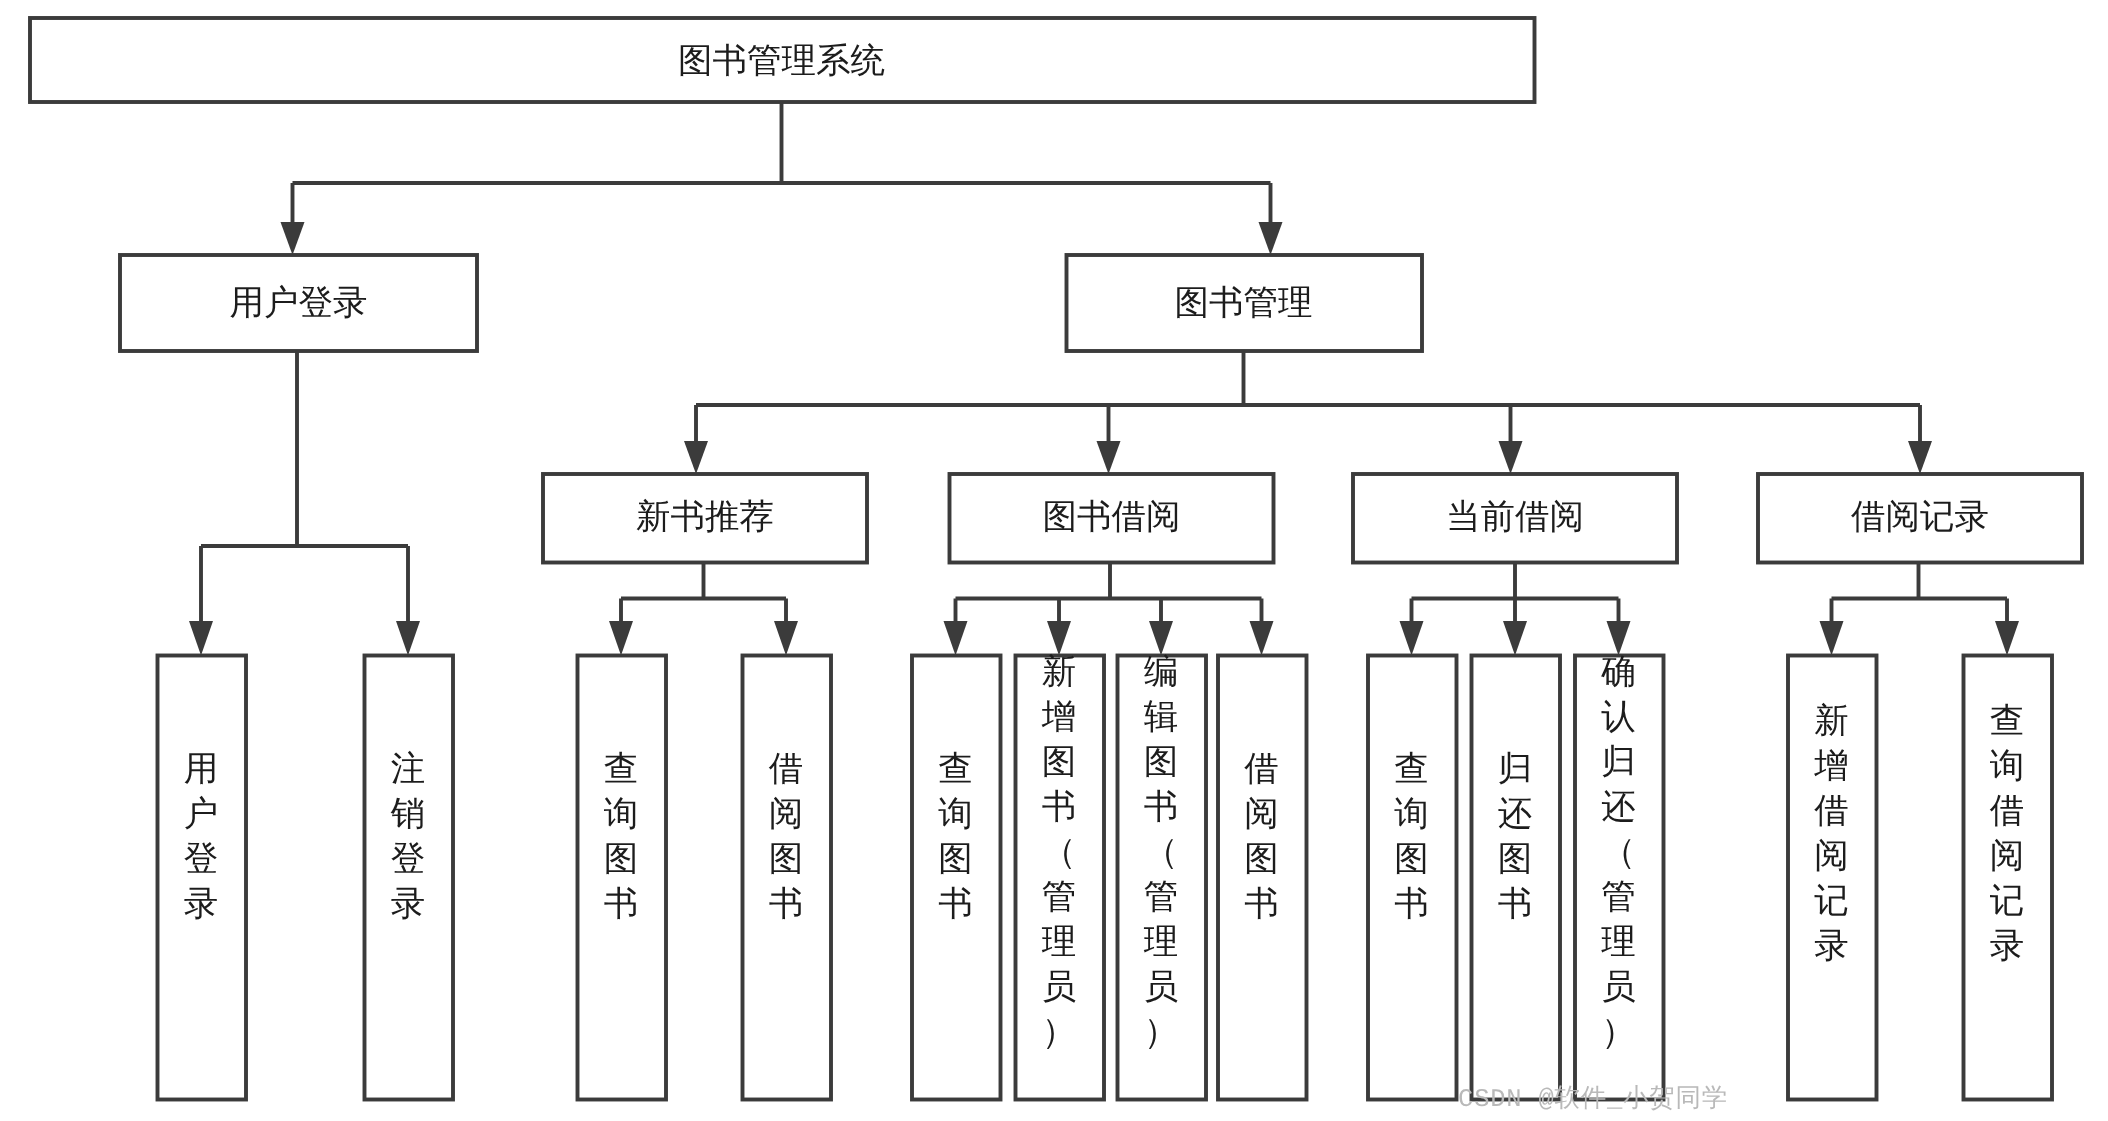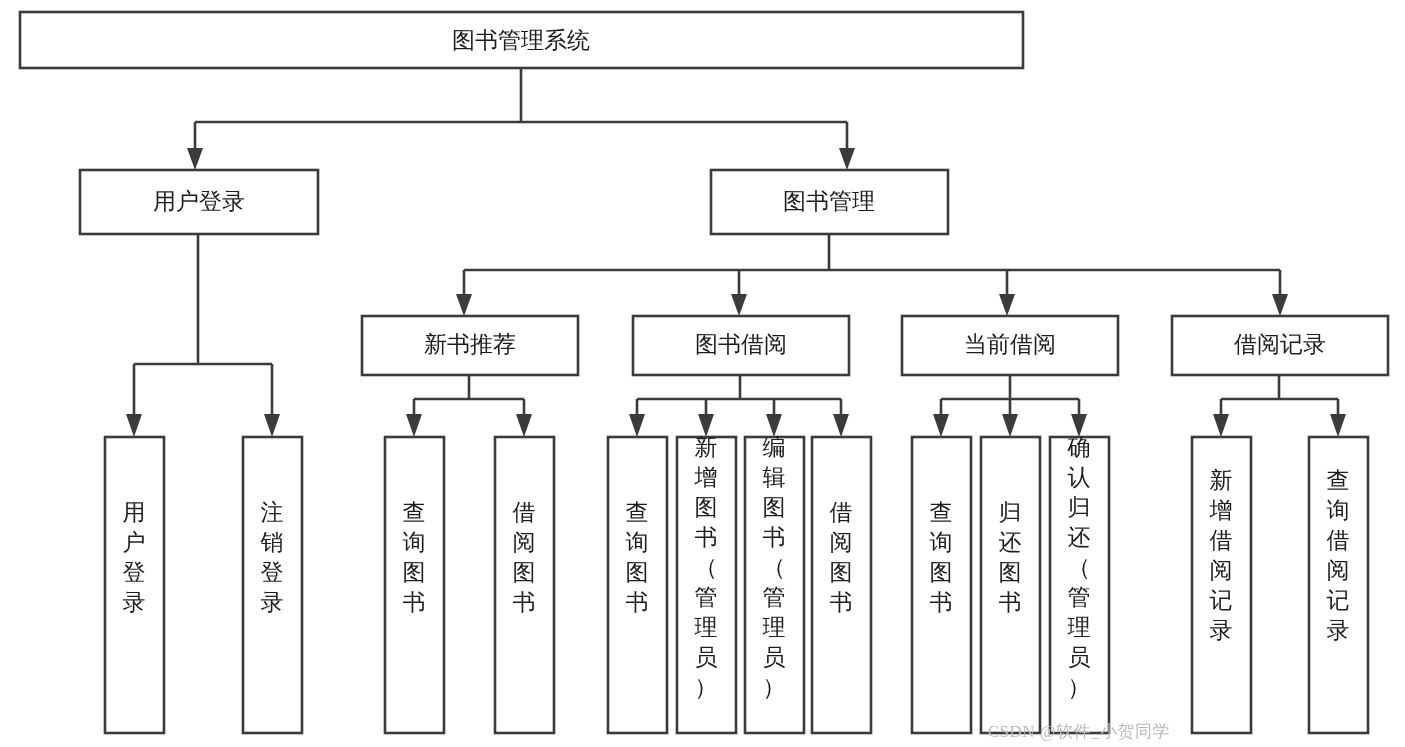--- a/index.html
+++ b/index.html
@@ -12,21 +12,20 @@
     height: 747px;
     font-family: "Liberation Sans", "DejaVu Sans", sans-serif;
     overflow: hidden;
     position: relative;
   }
   #diagram-root {
     position: relative;
     width: 1160px;
     height: 747px;
     background: #ffffff;
-    padding-left: 18px;
   }
   svg.diagram-canvas {
     position: absolute;
     left: 0;
     top: 0;
     width: 1405px;
     height: 747px;
     display: block;
   }
   .node-box {
@@ -54,21 +53,21 @@
   .node-label-v {
     font-family: "Liberation Sans", "DejaVu Sans", sans-serif;
     font-size: 23px;
     fill: #1c1c1c;
     text-anchor: middle;
   }
   .watermark {
     position: absolute;
     right: 8px;
     bottom: 4px;
-    font-family: Liberation Serif, serif;
+    font-family: Liberation Mono, monospace;
     font-size: 17px;
     color: #b9b9b9;
     letter-spacing: 0.5px;
     white-space: nowrap;
     pointer-events: none;
   }
 </style>
 </head>
 <body>
 

